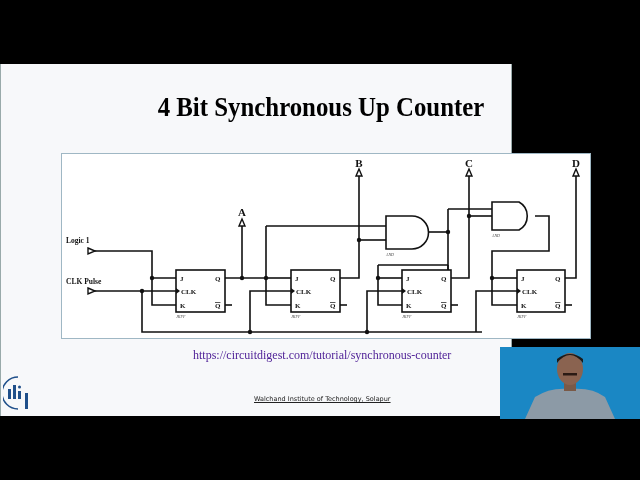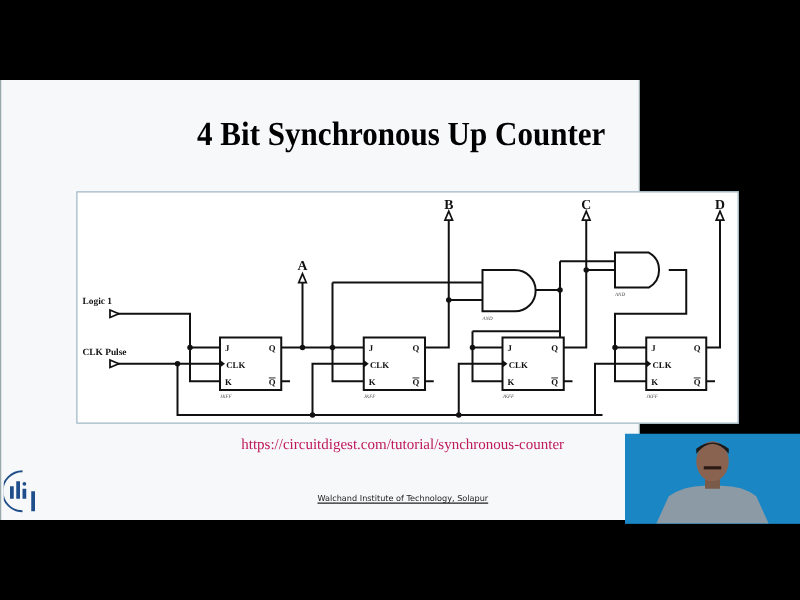--- a/index.html
+++ b/index.html
@@ -1,20 +1,20 @@
 <!DOCTYPE html>
 <html><head>
 <meta charset="utf-8">
 <style>
   html, body { margin:0; padding:0; }
   body { width:640px; height:480px; background:#000; position:relative; overflow:hidden; font-family:"Liberation Serif", serif; }
   .slide { position:absolute; left:0; top:64px; width:512px; height:352px; background:#f7f8fa; border-left:1px solid #9aa; border-right:1px solid #9aa; box-sizing:border-box; }
   .title { position:absolute; left:0; width:640px; top:28px; text-align:center; font-family:"Liberation Serif", serif; font-weight:bold; font-size:27px; color:#000; letter-spacing:0px; transform:scaleX(0.92); }
   .panel { position:absolute; left:60px; top:89px; width:530px; height:186px; background:#fff; border:1px solid #9fb7c4; box-sizing:border-box; }
-  .url { position:absolute; left:192px; top:284px; font-family:"Liberation Serif", serif; font-size:12px; color:#be185d; }
+  .url { position:absolute; left:192px; top:284px; font-family:"Liberation Serif", serif; font-size:12px; color:#4c1d95; }
   .footer { position:absolute; left:253px; top:331px; font-family:"DejaVu Sans", sans-serif; font-size:6.5px; color:#222;text-decoration:underline; }
   .logo { position:absolute; left:2px; top:311px; width:30px; height:36px; }
   .webcam { position:absolute; left:500px; top:347px; width:140px; height:72px; background:#1a87c4; overflow:hidden; }
   svg text { font-family:"Liberation Serif", serif; }
 </style>
 </head>
 <body>
 
 <div class="slide">
   <div class="title">4 Bit Synchronous Up Counter</div>

